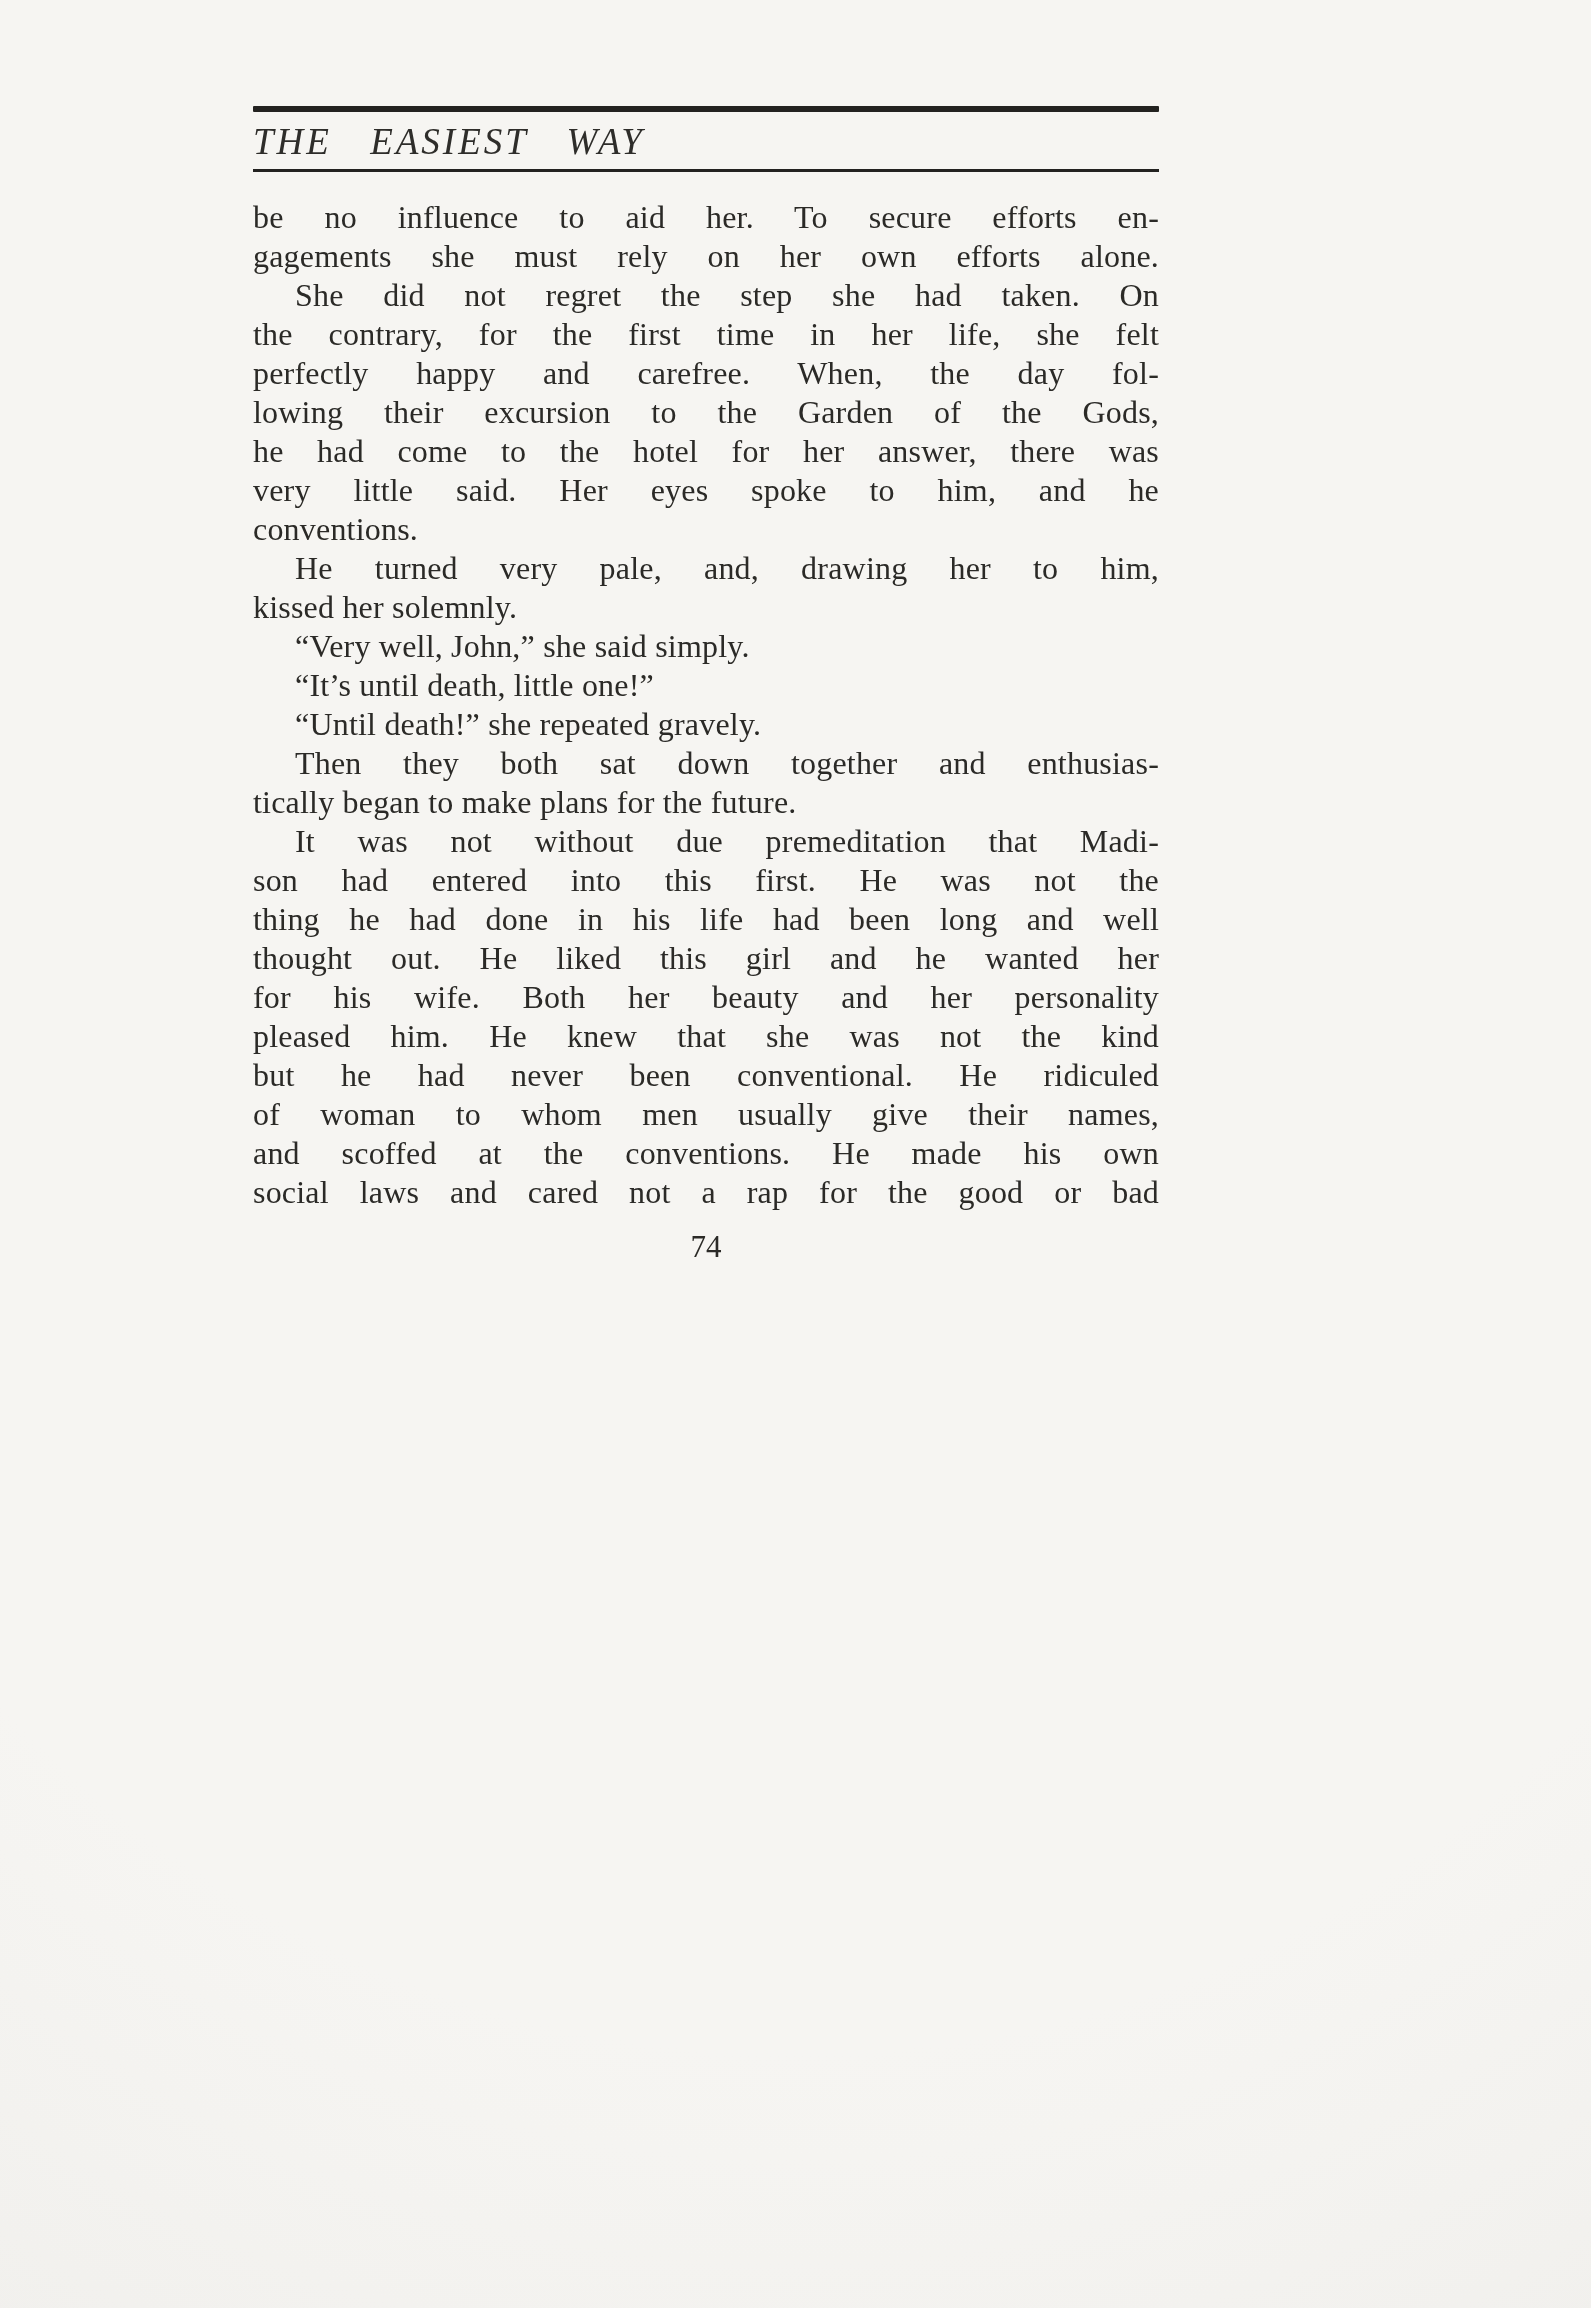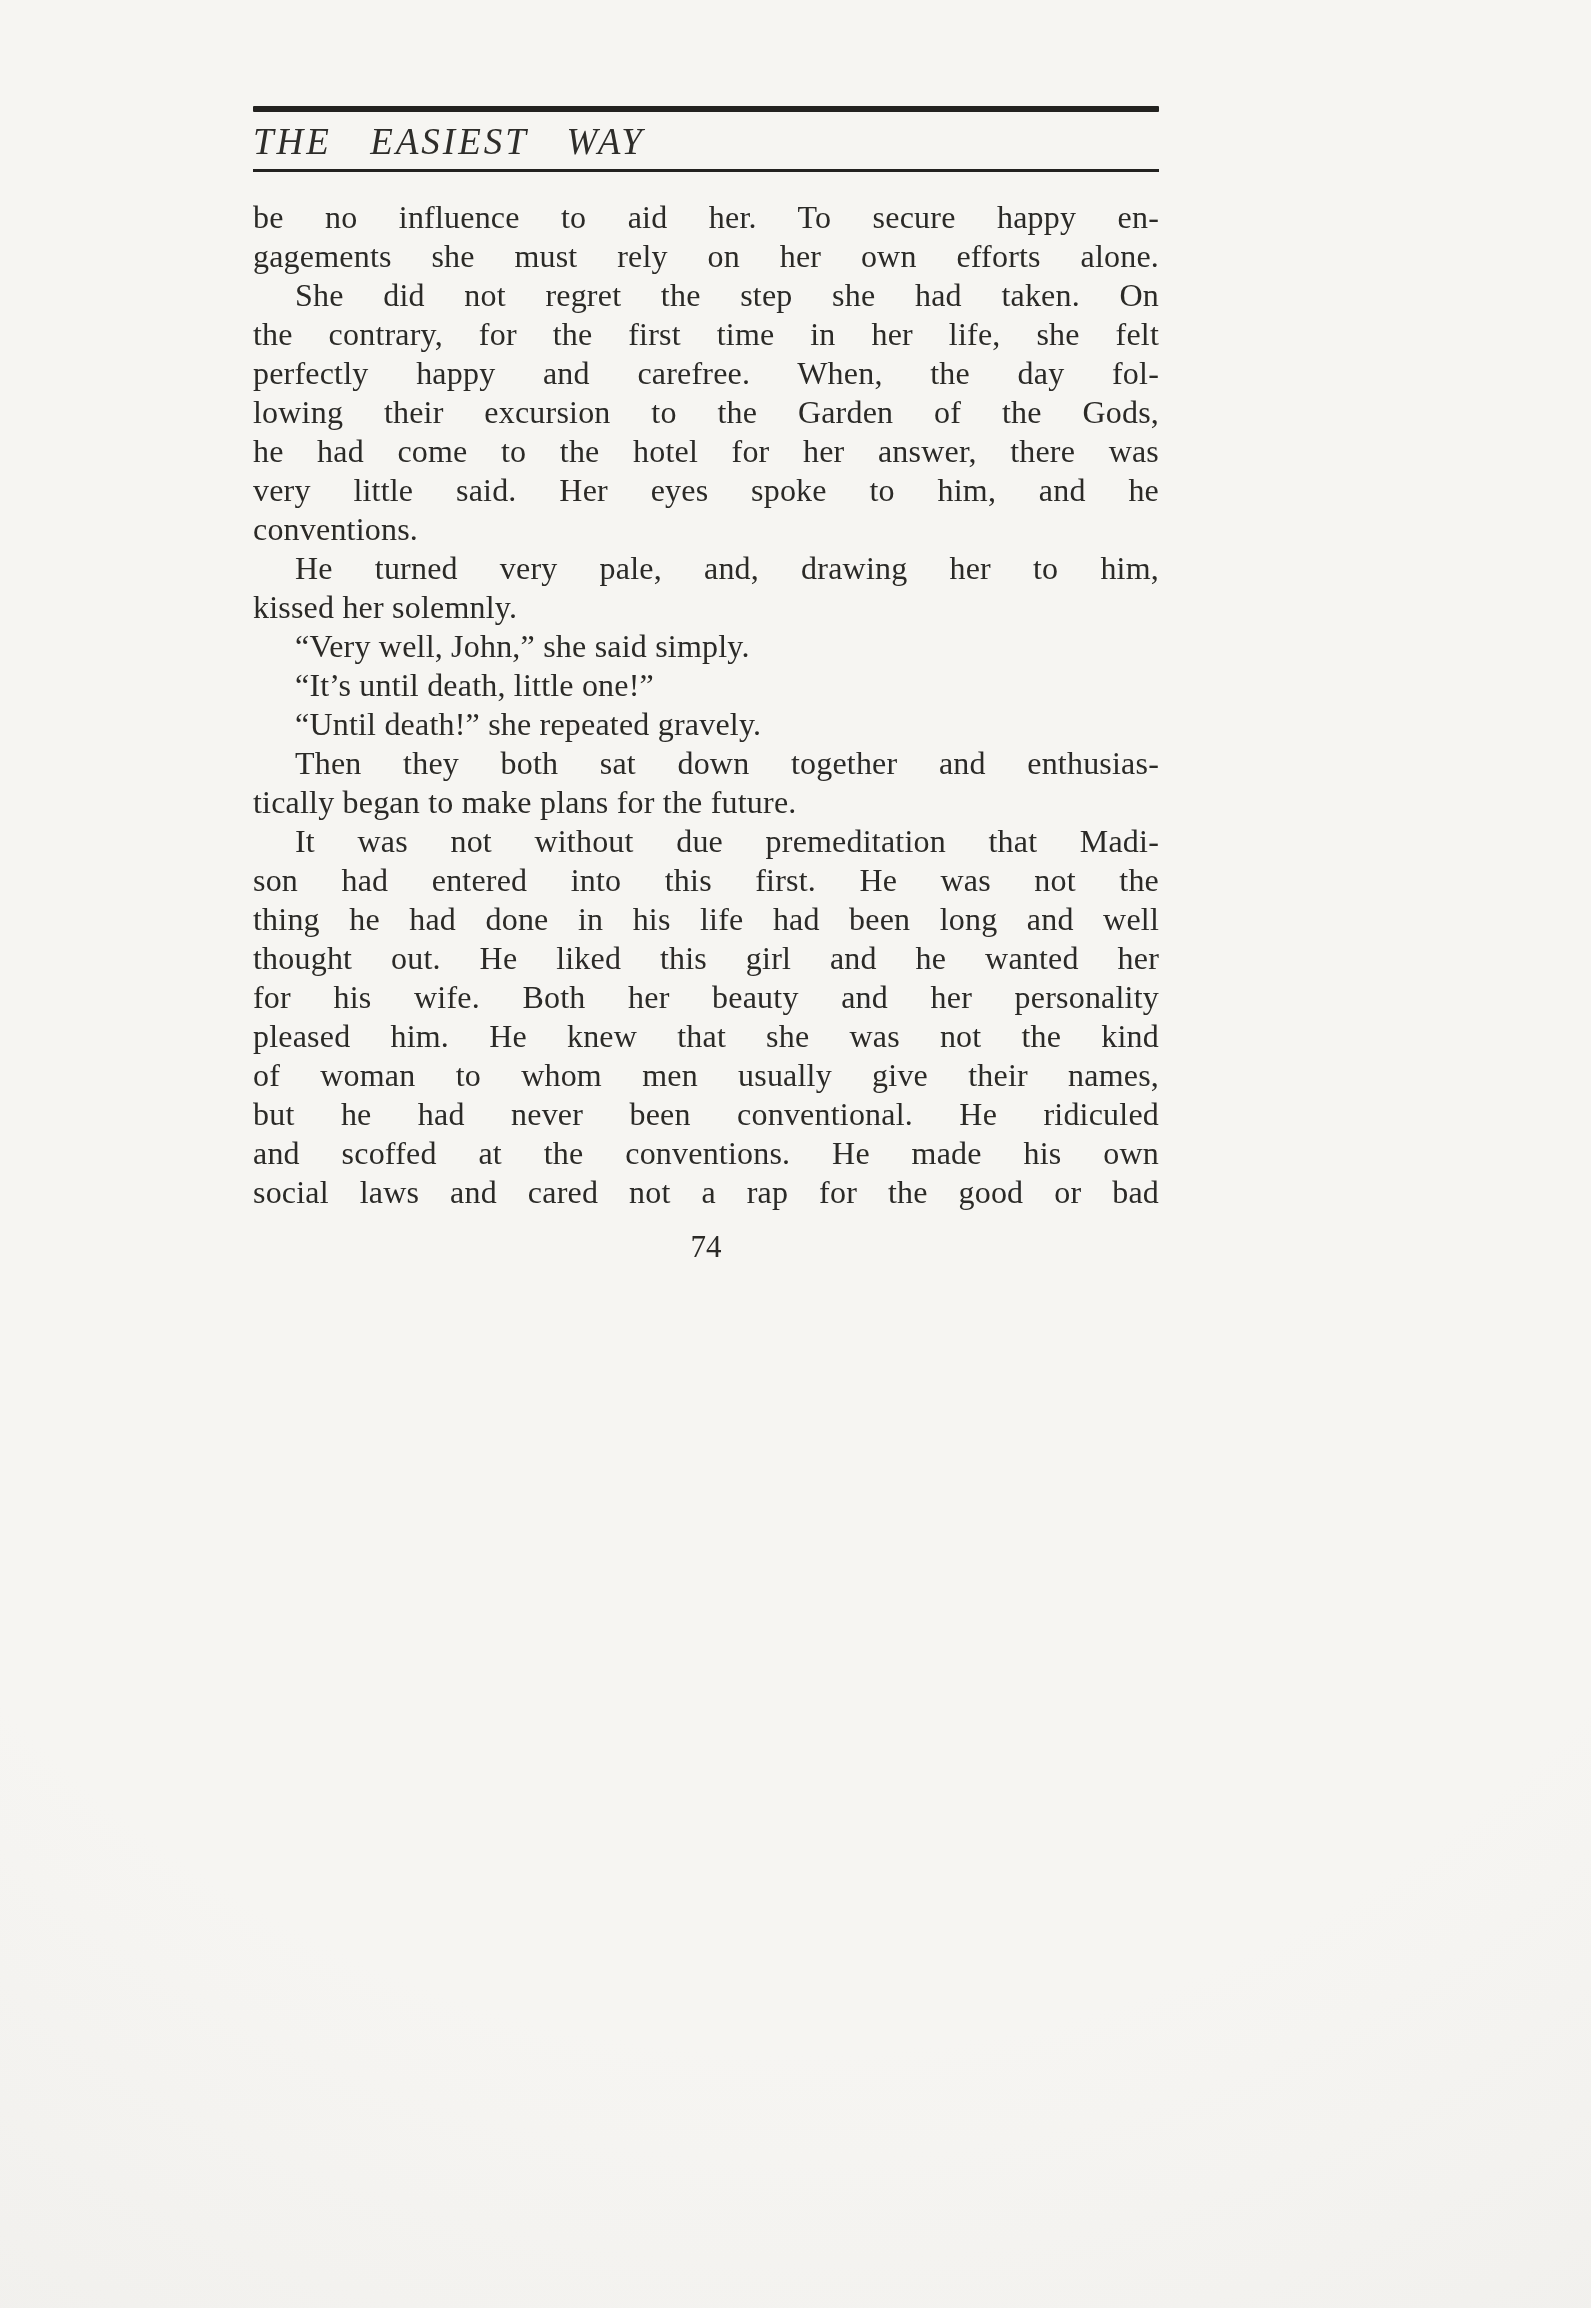--- a/index.html
+++ b/index.html
@@ -75,21 +75,21 @@
 <body>
 
 <div class="page">
   <div class="column">
     <div class="rule-top"></div>
     <div class="running-head">THE EASIEST WAY</div>
     <div class="rule-bottom"></div>
 
     <div class="text-block">
         <div class="paragraph">
-          <div class="line">be no influence to aid her.  To secure happy en-</div>
+          <div class="line">be no influence to aid her.  To secure efforts en-</div>
           <div class="line">gagements she must rely on her own efforts alone.</div>
         </div>
         <div class="paragraph">
           <div class="line indent">She did not regret the step she had taken.  On</div>
           <div class="line">the contrary, for the first time in her life, she felt</div>
           <div class="line">perfectly happy and carefree.  When, the day fol-</div>
           <div class="line">lowing their excursion to the Garden of the Gods,</div>
           <div class="line">he had come to the hotel for her answer, there was</div>
           <div class="line">very little said.  Her eyes spoke to him, and he</div>
           <div class="line last">conventions.</div>
@@ -111,22 +111,22 @@
           <div class="line indent">Then they both sat down together and enthusias-</div>
           <div class="line last">tically began to make plans for the future.</div>
         </div>
         <div class="paragraph">
           <div class="line indent">It was not without due premeditation that Madi-</div>
           <div class="line">son had entered into this first.  He was not the</div>
           <div class="line">thing he had done in his life had been long and well</div>
           <div class="line">thought out.  He liked this girl and he wanted her</div>
           <div class="line">for his wife.  Both her beauty and her personality</div>
           <div class="line">pleased him.  He knew that she was not the kind</div>
+          <div class="line">but he had never been conventional.  He ridiculed</div>
           <div class="line">of woman to whom men usually give their names,</div>
-          <div class="line">but he had never been conventional.  He ridiculed</div>
           <div class="line">and scoffed at the conventions.  He made his own</div>
           <div class="line">social laws and cared not a rap for the good or bad</div>
         </div>
       </div>
 
     <div class="page-number">74</div>
   </div>
 </div>
 
 </body></html>

